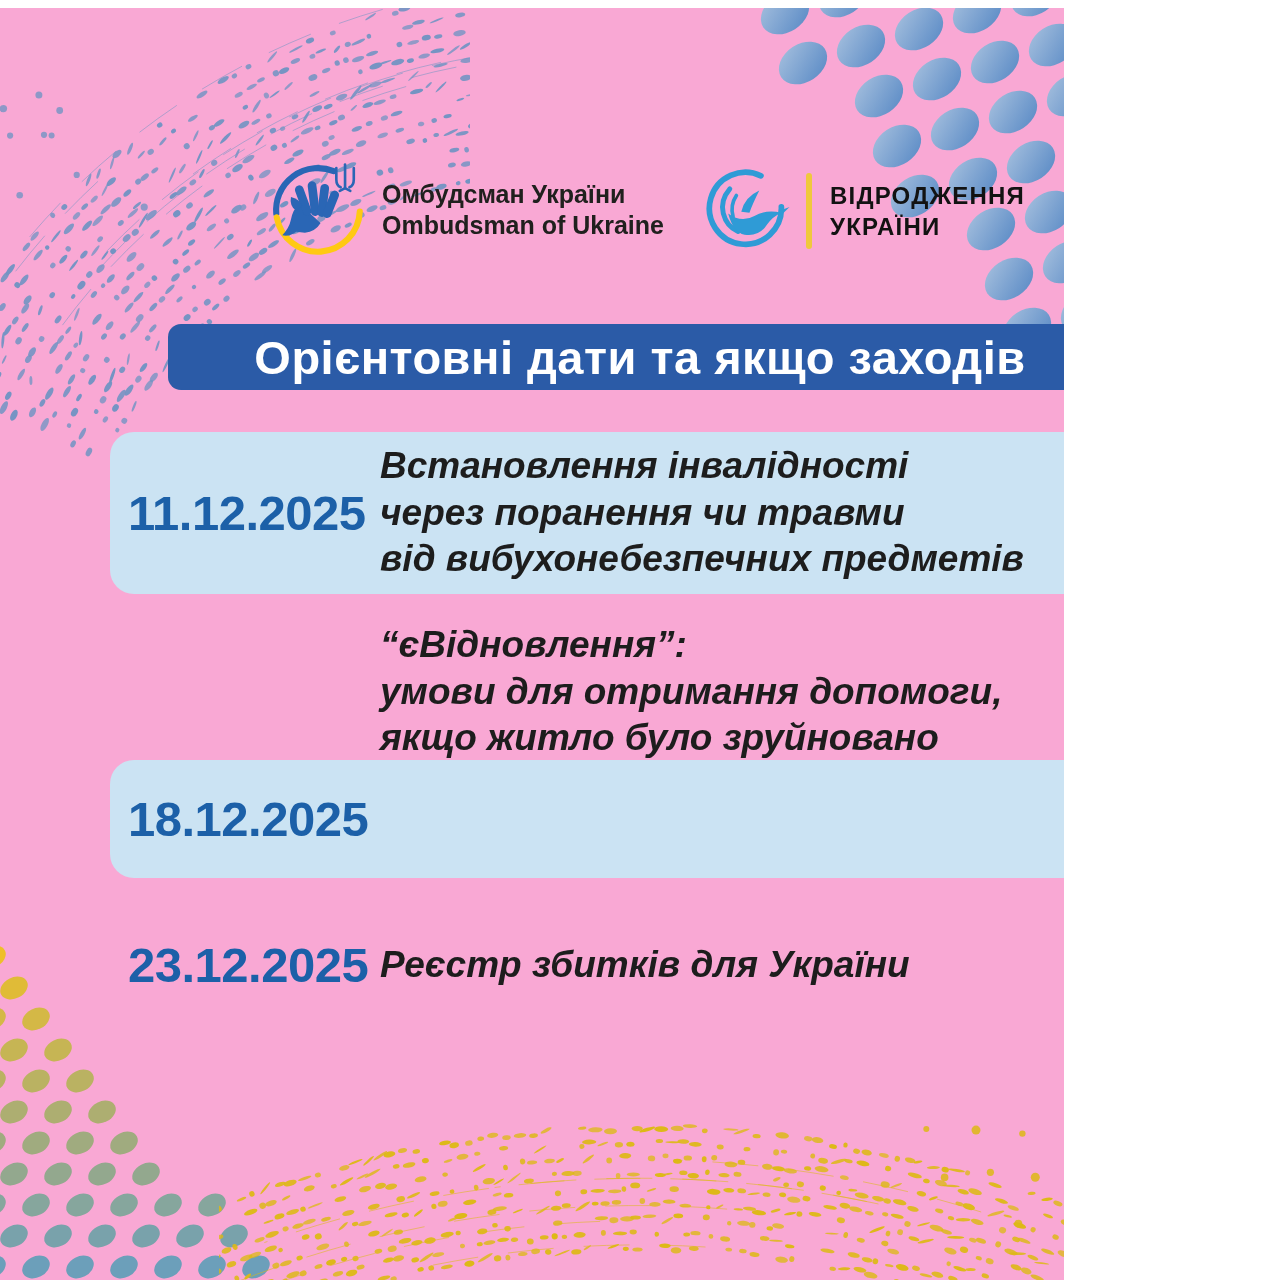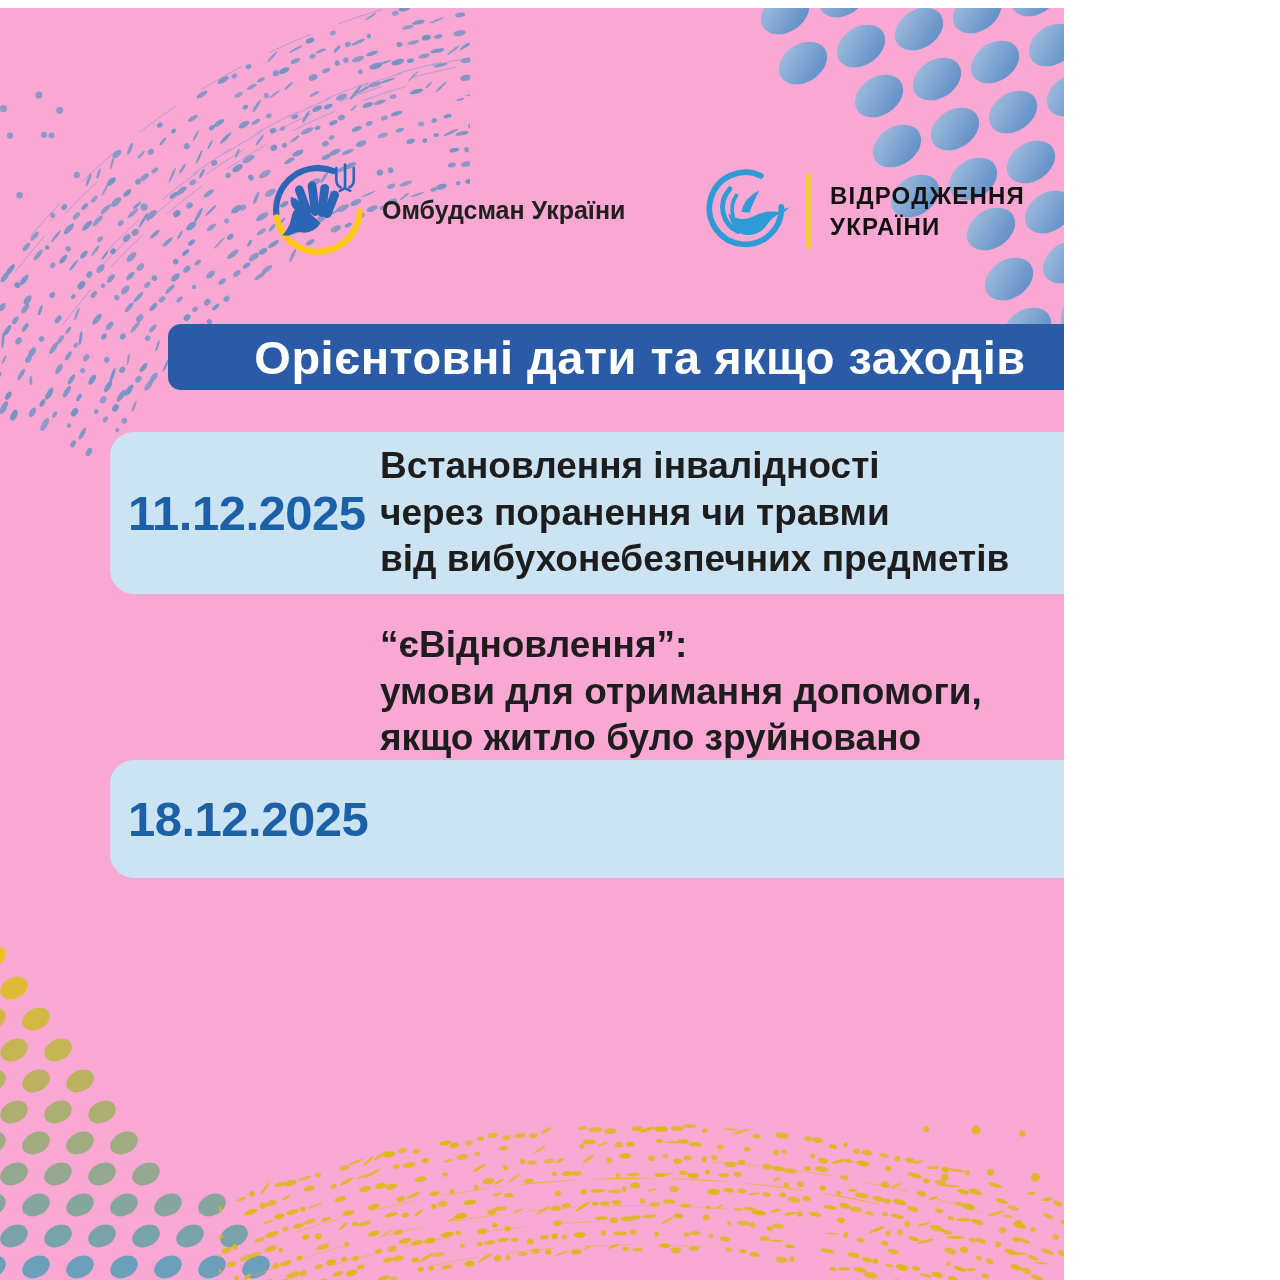--- a/index.html
+++ b/index.html
@@ -25,21 +25,21 @@
 
   .banner{position:absolute;left:168px;top:316px;width:944px;height:66px;background:var(--banner-blue);
     border-radius:13px;color:#fff;font-weight:800;font-size:47px;display:flex;align-items:center;
     justify-content:center;letter-spacing:0.5px;}
 
   .row{position:absolute;left:110px;width:1058px;border-radius:24px;}
   .row.hl{background:var(--row-bg);}
   .row .date{position:absolute;left:18px;top:0;height:100%;width:245px;display:flex;align-items:center;
     font-weight:700;font-size:49px;color:var(--date-blue);letter-spacing:-0.5px;}
   .row .topic{position:absolute;left:270px;right:14px;top:0;height:100%;display:flex;align-items:center;
-    font-weight:700;font-size:37px;line-height:1.27;color:var(--text-dark);white-space:pre-line;}
+    font-weight:700;font-size:37px;line-height:1.27;color:var(--text-dark);white-space:pre-line;font-style:italic;}
 </style>
 </head>
 <body>
 
 <div class="poster">
 
   <svg id="deco-tl" class="deco" width="470" height="450" viewBox="0 0 470 450">
       <ellipse cx="469.0" cy="173.2" rx="3.8" ry="2.3" transform="rotate(168 469.0 173.2)" fill="#7394c3" opacity="1.00"></ellipse>
       <ellipse cx="458.2" cy="175.2" rx="2.4" ry="2.1" transform="rotate(166 458.2 175.2)" fill="#7394c3" opacity="0.92"></ellipse>
       <ellipse cx="441.4" cy="178.7" rx="5.4" ry="2.8" transform="rotate(165 441.4 178.7)" fill="#7394c3" opacity="0.95"></ellipse>
@@ -966,20 +966,21 @@
         <path d="M30 80 Q22 86 14 84 Q22 76 24 66 Q26 54 34 48 L58 70 Q52 80 40 81 Z"></path>
         <rect x="33" y="26" width="10" height="36" rx="5" transform="rotate(-20 38 44)"></rect>
         <rect x="45" y="22" width="10" height="40" rx="5" transform="rotate(-7 50 42)"></rect>
         <rect x="56" y="25" width="10" height="38" rx="5" transform="rotate(7 61 44)"></rect>
         <rect x="65" y="32" width="10" height="33" rx="5" transform="rotate(22 70 48)"></rect>
         <path d="M30 56 Q22 50 24 40 Q33 42 37 50 Z"></path>
       </g>
     </svg>
     <div class="ombud-text">
       <div>Омбудсман України</div>
+      <div>Ombudsman of Ukraine</div>
     </div>
   </div>
 
   <div class="logo" id="logo-vidro">
     <svg width="90" height="90" viewBox="0 0 110 110">
       <g fill="none" stroke-linecap="round">
         <path class="dv-stroke" d="M72 12 A44 44 0 1 0 97 50" stroke-width="7"></path>
         <path class="dv-stroke" d="M34 28 Q22 42 26 58 Q30 74 44 80" stroke-width="6"></path>
         <path class="dv-stroke" d="M42 36 Q34 48 38 62" stroke-width="4.5"></path>
       </g>
@@ -1005,14 +1006,18 @@
 від вибухонебезпечних предметів</div>
   </div>
   <div class="row" style="top:610px;height:148px">
     <div class="topic">“єВідновлення”:
 умови для отримання допомоги,
 якщо житло було зруйновано</div>
   </div>
   <div class="row hl" style="top:752px;height:118px">
     <div class="date">18.12.2025</div>
   </div>
+  <div class="row" style="top:928px;height:58px">
+    <div class="date">23.12.2025</div>
+    <div class="topic">Реєстр збитків для України</div>
+  </div>
 
 </div>
 
 </body></html>

